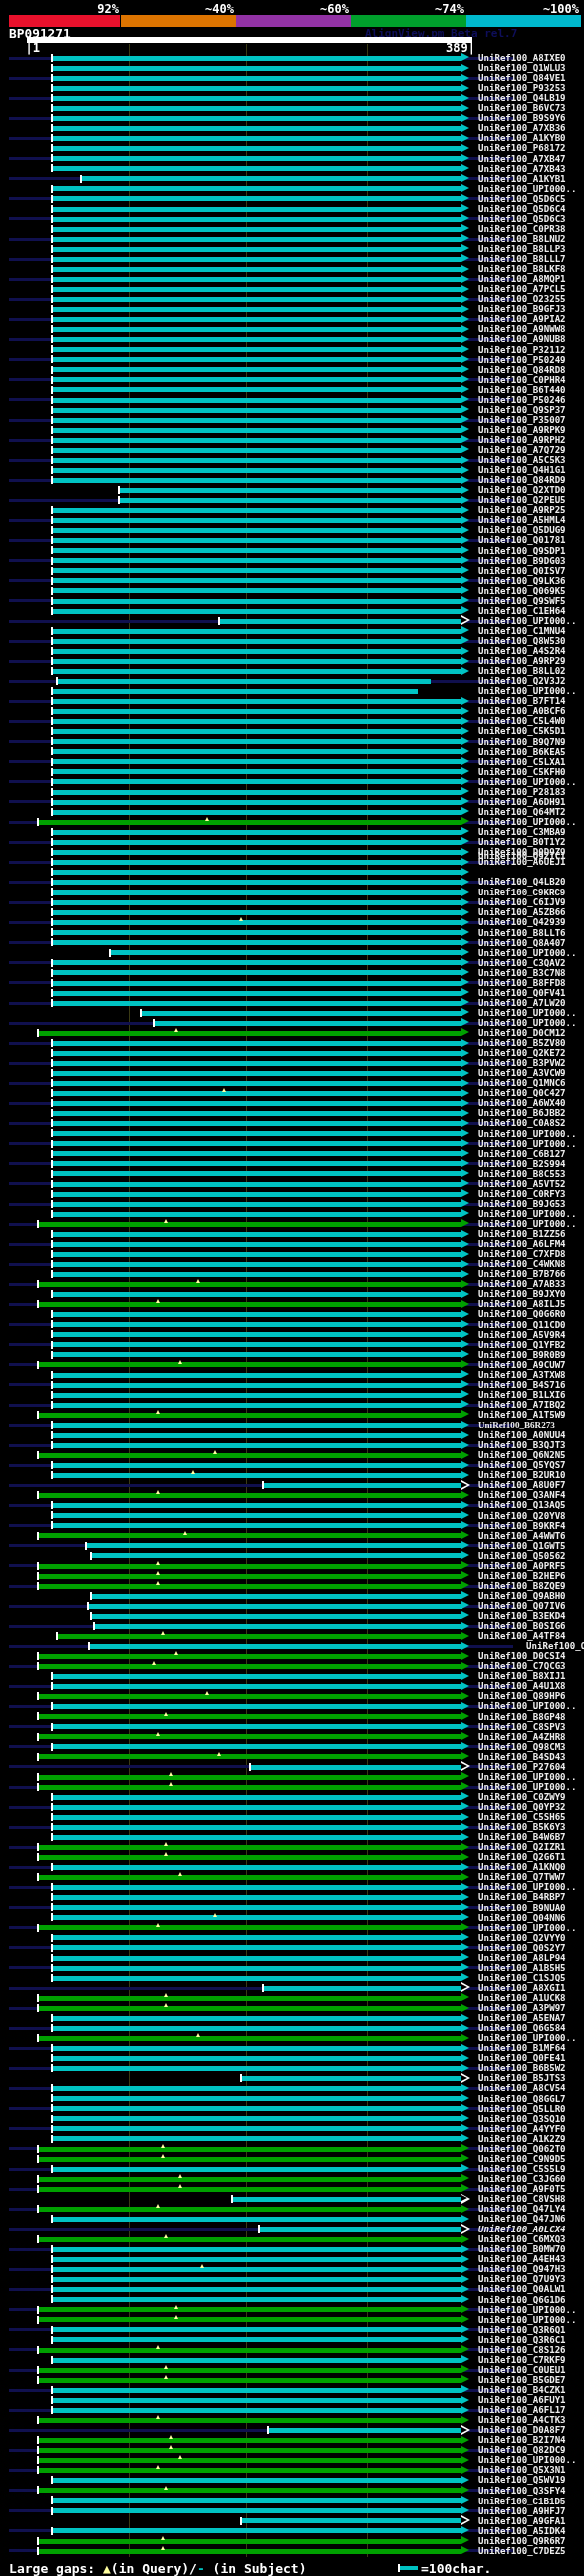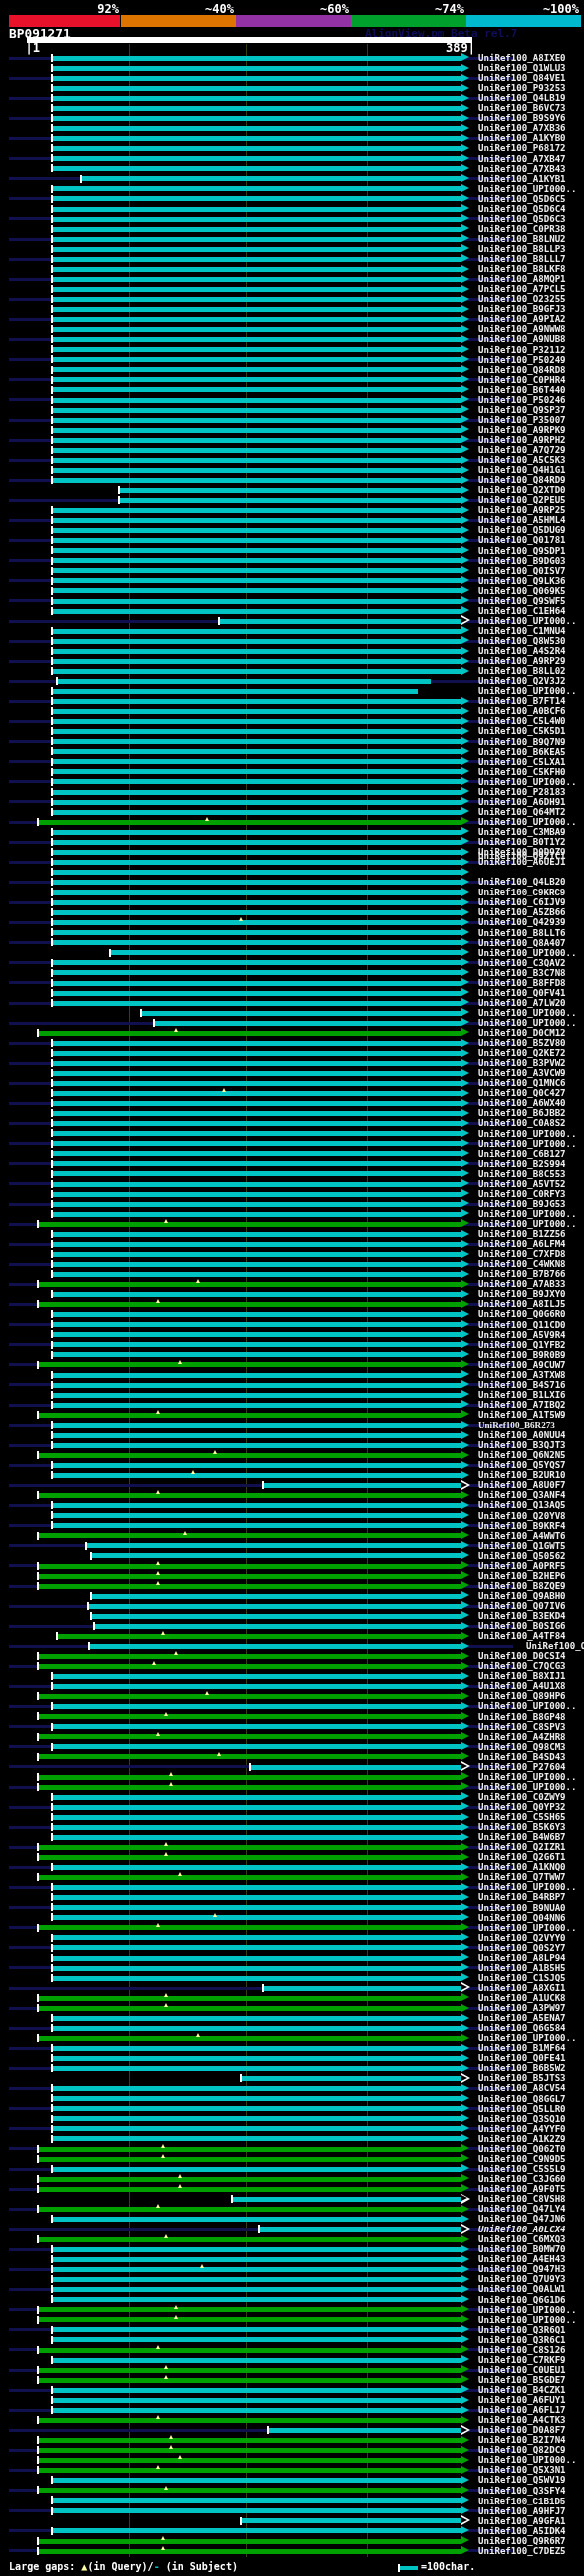--- a/index.html
+++ b/index.html
@@ -19,21 +19,21 @@
   .arrow{position:absolute;width:0;height:0;border-top:4.6px solid transparent;
          border-bottom:4.6px solid transparent;z-index:2;}
   .arrow-hollow-outer{position:absolute;width:0;height:0;border-top:5.5px solid transparent;
          border-bottom:5.5px solid transparent;border-left:9.1px solid #fff;z-index:2;}
   .arrow-hollow-inner{position:absolute;width:0;height:0;border-top:3.7px solid transparent;
          border-bottom:3.7px solid transparent;border-left:6.4px solid #000;z-index:3;}
   .gapmark{position:absolute;width:0;height:0;border-left:2.7px solid transparent;
          border-right:2.7px solid transparent;border-bottom:4.6px solid #ffffa0;z-index:4;}
   .hitlabel{position:absolute;left:478px;width:106px;height:10px;font-size:9.1px;font-weight:bold;
          color:#ededed;white-space:nowrap;z-index:2;}
-  #legend{position:absolute;left:0;top:2560px;width:489px;height:15.5px;font-size:10px;
+  #legend{position:absolute;left:0;top:2560px;width:489px;height:15.5px;font-size:13px;
          font-weight:bold;color:#fff;}
   #legend .lg-left{position:absolute;left:9.1px;top:0.9px;}
   #legend .tri{color:#ffffa0;}
   #legend .dash{color:#00c3c3;}
   #legend .swatch{position:absolute;left:400px;top:5.5px;width:18.3px;height:4.6px;background:#00c3c3;}
   #legend .swatch-tick{position:absolute;left:398px;top:3.7px;width:1.8px;height:8.2px;background:#fff;}
   #legend .lg-right{position:absolute;left:421px;top:0.9px;}
 </style>
 </head>
 <body>

